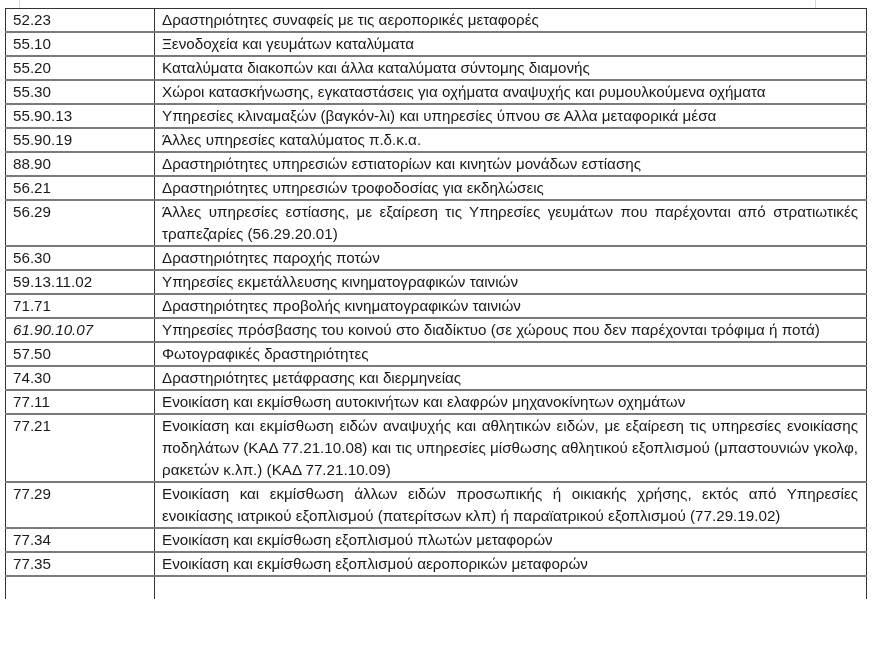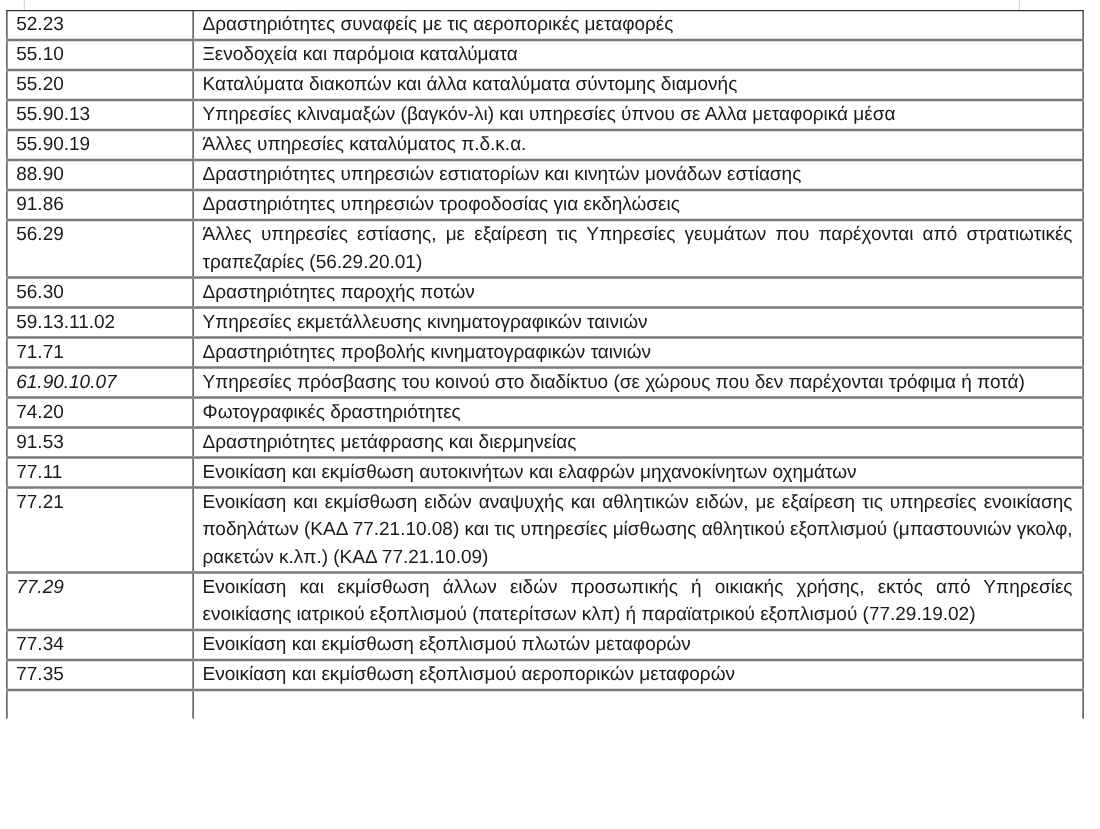--- a/index.html
+++ b/index.html
@@ -57,40 +57,44 @@
 <div class="corner-mark-right"></div>
 
 <table class="kad">
   <tbody>
     <tr>
       <td class="code">52.23</td>
       <td class="desc">Δραστηριότητες συναφείς με τις αεροπορικές μεταφορές</td>
     </tr>
     <tr>
       <td class="code">55.10</td>
-      <td class="desc">Ξενοδοχεία και παρόμοια καταλύματα</td>
+      <td class="desc">Ξενοδοχεία και γευμάτων καταλύματα</td>
     </tr>
     <tr>
       <td class="code">55.20</td>
       <td class="desc">Καταλύματα διακοπών και άλλα καταλύματα σύντομης διαμονής</td>
+    </tr>
+    <tr>
+      <td class="code">55.30</td>
+      <td class="desc">Χώροι κατασκήνωσης, εγκαταστάσεις για οχήματα αναψυχής και ρυμουλκούμενα οχήματα</td>
     </tr>
     <tr>
       <td class="code">55.90.13</td>
       <td class="desc">Υπηρεσίες κλιναμαξών (βαγκόν-λι) και υπηρεσίες ύπνου σε Αλλα μεταφορικά μέσα</td>
     </tr>
     <tr>
       <td class="code">55.90.19</td>
       <td class="desc">Άλλες υπηρεσίες καταλύματος π.δ.κ.α.</td>
     </tr>
     <tr>
       <td class="code">88.90</td>
       <td class="desc">Δραστηριότητες υπηρεσιών εστιατορίων και κινητών μονάδων εστίασης</td>
     </tr>
     <tr>
-      <td class="code">91.86</td>
+      <td class="code">56.21</td>
       <td class="desc">Δραστηριότητες υπηρεσιών τροφοδοσίας για εκδηλώσεις</td>
     </tr>
     <tr>
       <td class="code" style="vertical-align: top;">56.29</td>
       <td class="desc">Άλλες υπηρεσίες εστίασης, με εξαίρεση τις Υπηρεσίες γευμάτων που παρέχονται από στρατιωτικές τραπεζαρίες (56.29.20.01)</td>
     </tr>
     <tr>
       <td class="code">56.30</td>
       <td class="desc">Δραστηριότητες παροχής ποτών</td>
     </tr>
@@ -100,37 +104,37 @@
     </tr>
     <tr>
       <td class="code">71.71</td>
       <td class="desc">Δραστηριότητες προβολής κινηματογραφικών ταινιών</td>
     </tr>
     <tr>
       <td class="code" style="vertical-align: top; font-style: italic;">61.90.10.07</td>
       <td class="desc">Υπηρεσίες πρόσβασης του κοινού στο διαδίκτυο (σε χώρους που δεν παρέχονται τρόφιμα ή ποτά)</td>
     </tr>
     <tr>
-      <td class="code">74.20</td>
+      <td class="code">57.50</td>
       <td class="desc">Φωτογραφικές δραστηριότητες</td>
     </tr>
     <tr>
-      <td class="code">91.53</td>
+      <td class="code">74.30</td>
       <td class="desc">Δραστηριότητες μετάφρασης και διερμηνείας</td>
     </tr>
     <tr>
       <td class="code">77.11</td>
       <td class="desc">Ενοικίαση και εκμίσθωση αυτοκινήτων και ελαφρών μηχανοκίνητων οχημάτων</td>
     </tr>
     <tr>
       <td class="code" style="vertical-align: top;">77.21</td>
       <td class="desc">Ενοικίαση και εκμίσθωση ειδών αναψυχής και αθλητικών ειδών, με εξαίρεση  τις υπηρεσίες ενοικίασης ποδηλάτων (ΚΑΔ 77.21.10.08) και τις υπηρεσίες μίσθωσης αθλητικού εξοπλισμού (μπαστουνιών γκολφ, ρακετών κ.λπ.) (ΚΑΔ 77.21.10.09)</td>
     </tr>
     <tr>
-      <td class="code" style="vertical-align: top; font-style: italic;">77.29</td>
+      <td class="code" style="vertical-align: top;">77.29</td>
       <td class="desc">Ενοικίαση και εκμίσθωση άλλων ειδών προσωπικής ή οικιακής χρήσης, εκτός από Υπηρεσίες ενοικίασης ιατρικού εξοπλισμού (πατερίτσων κλπ) ή παραϊατρικού εξοπλισμού (77.29.19.02)</td>
     </tr>
     <tr>
       <td class="code">77.34</td>
       <td class="desc">Ενοικίαση και εκμίσθωση εξοπλισμού πλωτών μεταφορών</td>
     </tr>
     <tr>
       <td class="code">77.35</td>
       <td class="desc">Ενοικίαση και εκμίσθωση εξοπλισμού αεροπορικών μεταφορών</td>
     </tr>

